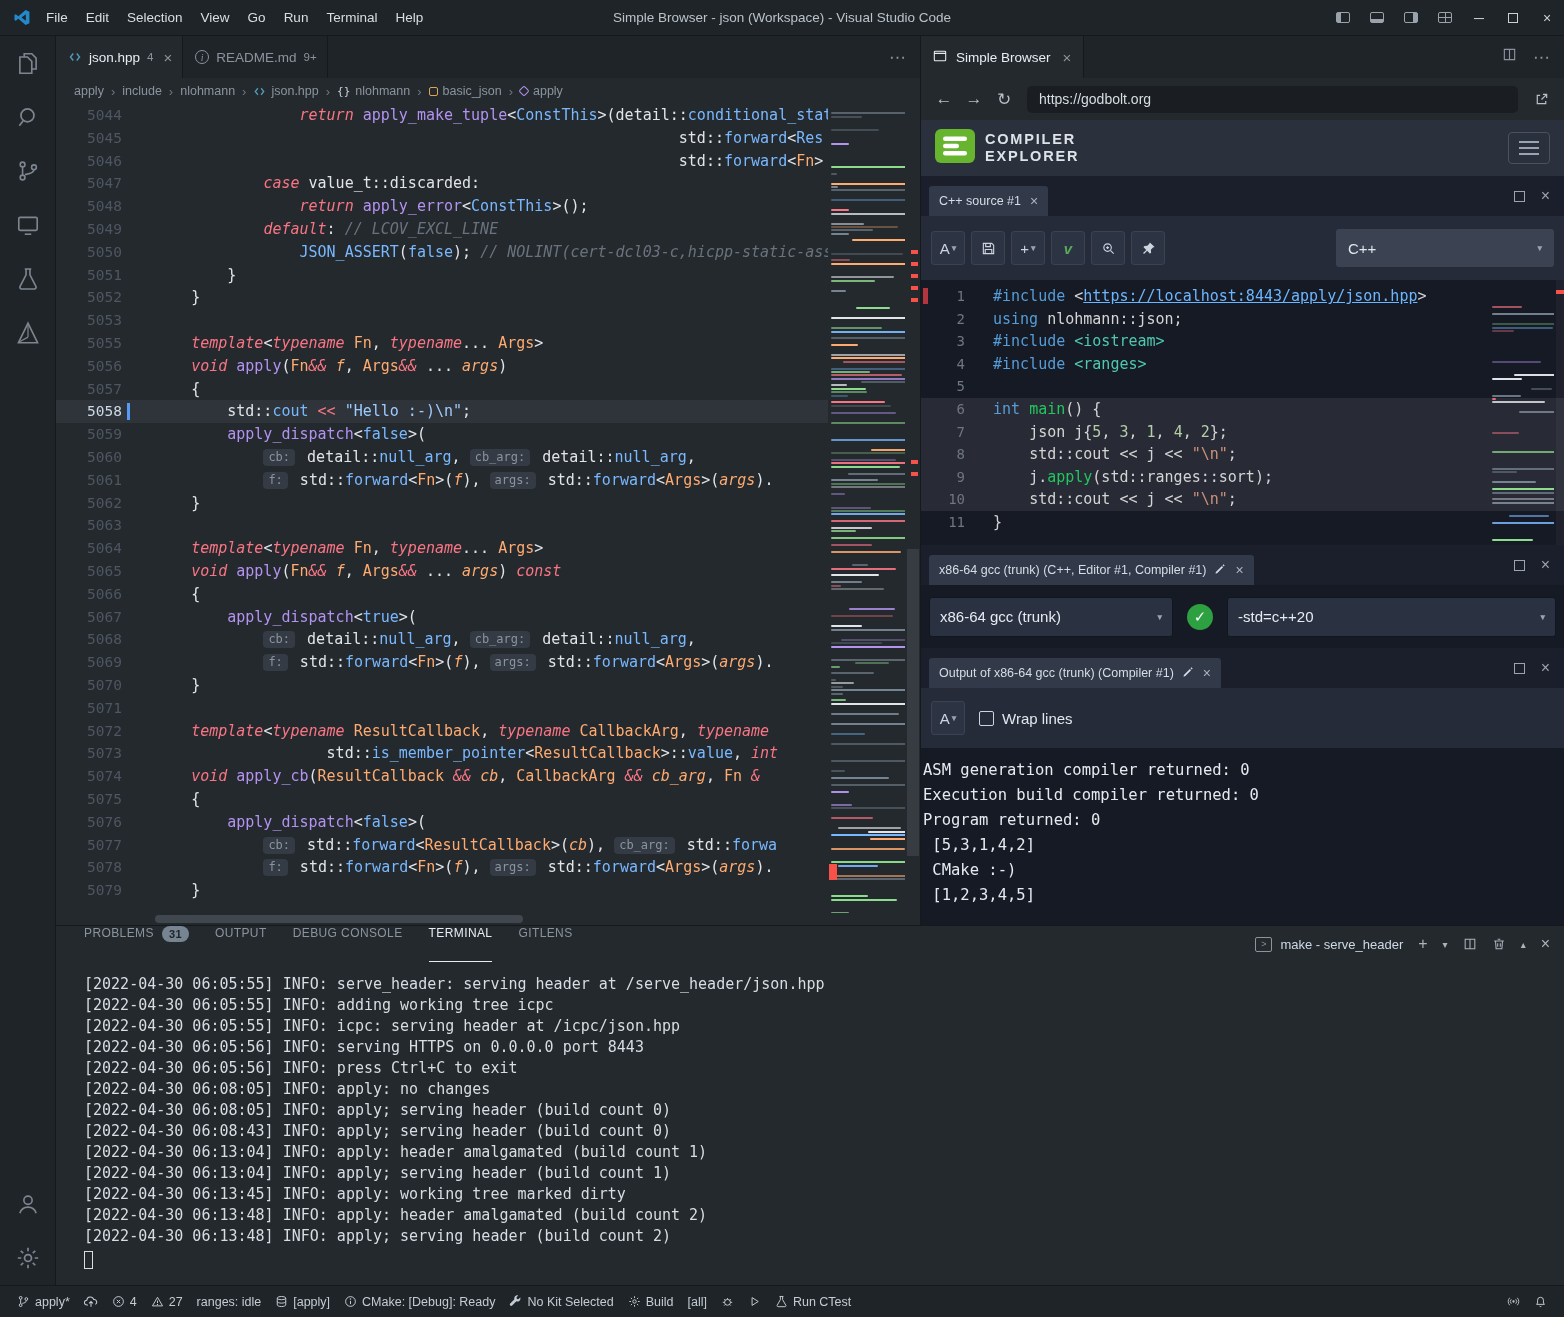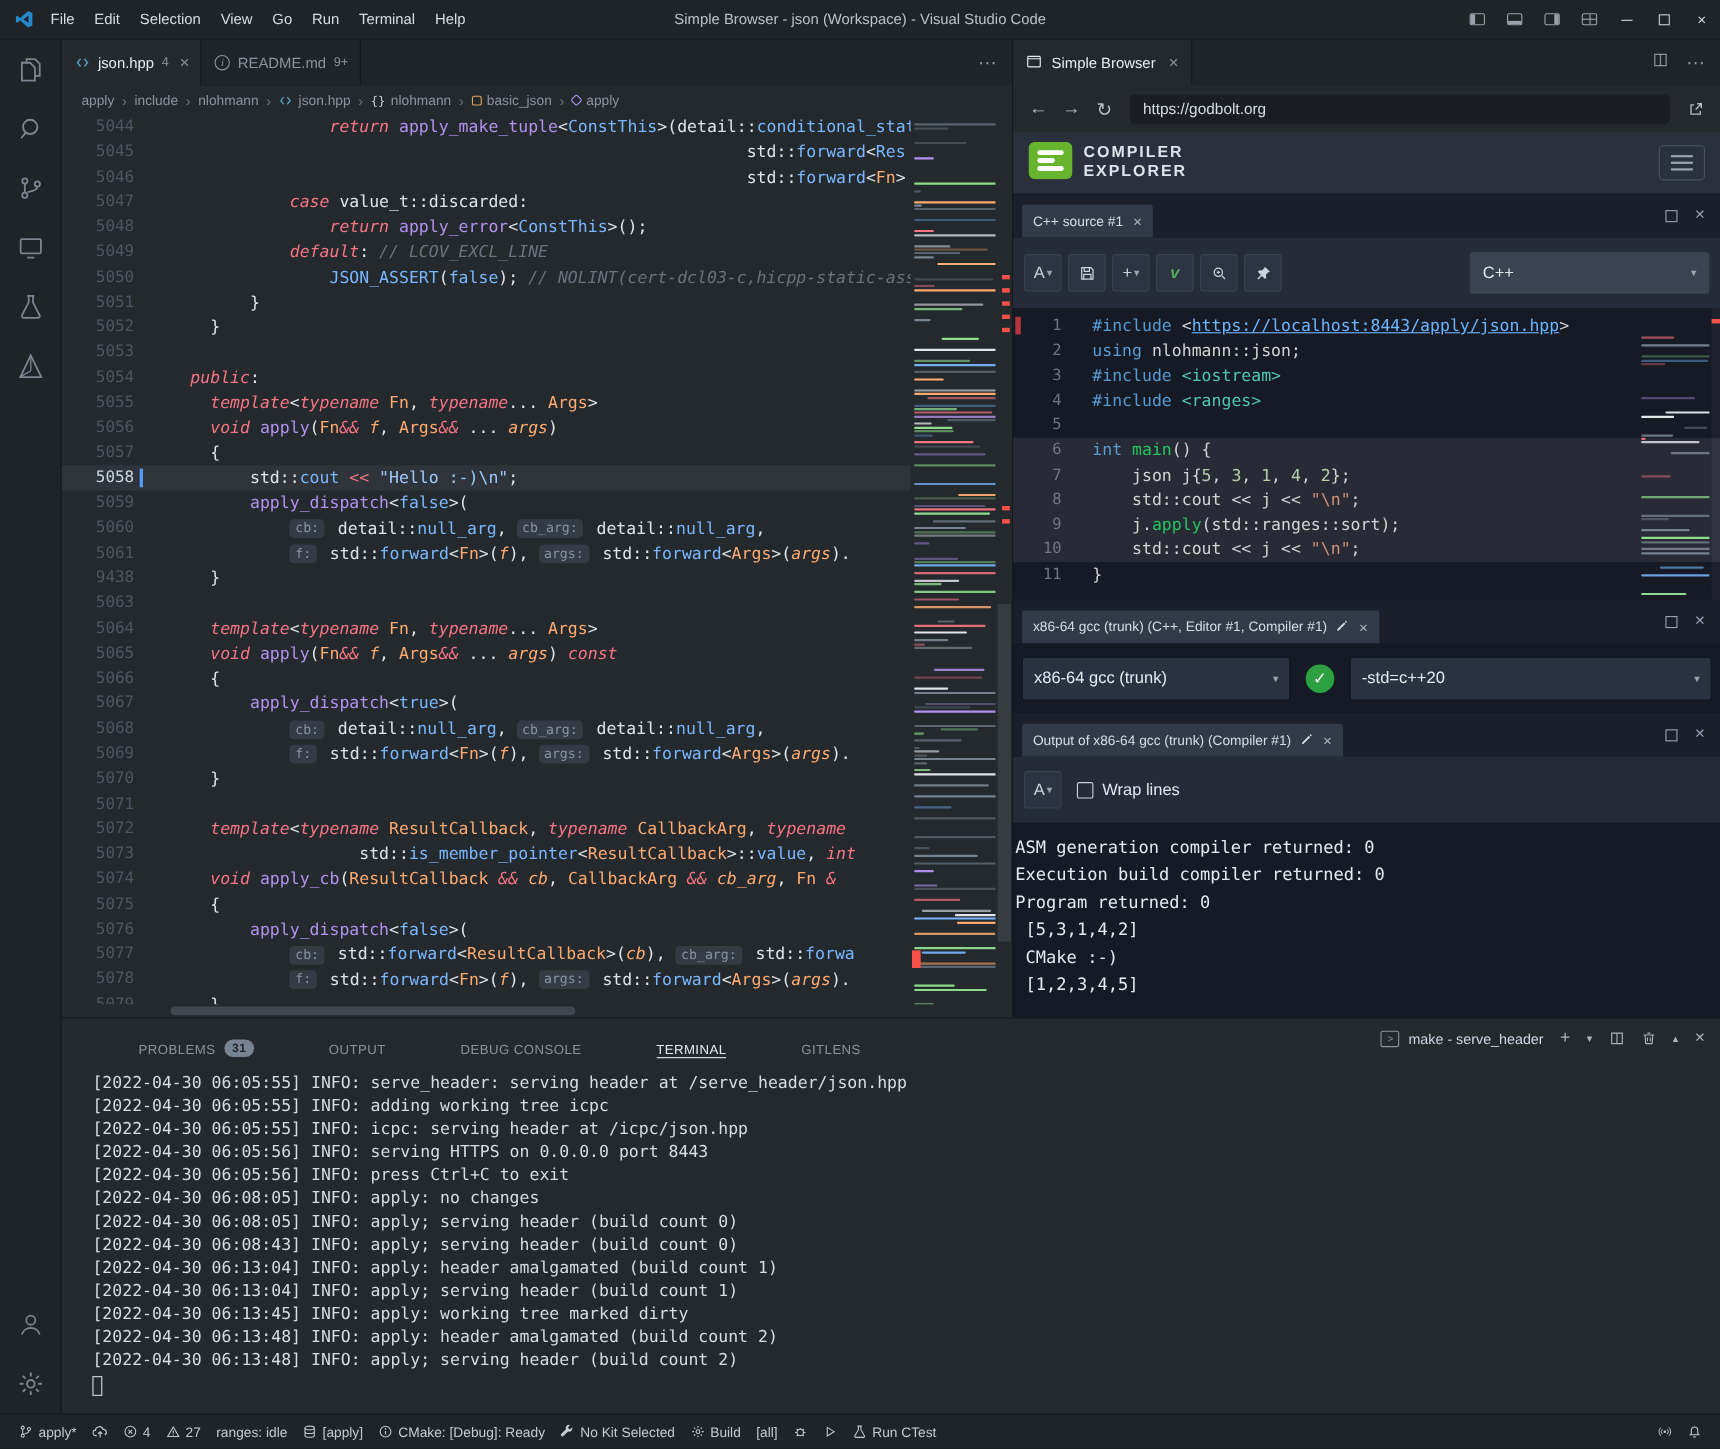--- a/index.html
+++ b/index.html
@@ -121,21 +121,21 @@
   .ce-out-toolbar { height:60px; background:#252b39; display:flex; align-items:center; gap:14px; padding:0 10px; flex:none; }
   .wrap { display:flex; align-items:center; gap:8px; font-size:15px; color:#e2e7ee; }
   .cb { width:15px; height:15px; border:1.6px solid #cdd3df; border-radius:2px; display:inline-block; }
   .ce-output { flex:1; background:#161a25; font-family:"DejaVu Sans Mono",monospace; font-size:15.5px; padding:10px 0 0 2px; overflow:hidden; }
   .out-line { height:25px; line-height:25px; white-space:pre; color:#e6eaef; }
 
   
   #bottom-panel { position:absolute; top:925px; left:56px; width:1508px; height:360px; background:#24292e; border-top:1px solid #15191d; }
   .panel-head { height:36px; display:flex; align-items:center; padding:0 14px 0 28px; }
   #panel-tabs { display:flex; gap:26px; height:100%; }
-  .panel-tab { display:flex; align-items:flex-end; gap:8px; font-size:12px; letter-spacing:0.4px; color:#8b949e; border-bottom:1.5px solid transparent;margin-left:42px; }
+  .panel-tab { display:flex; align-items:flex-start; gap:8px; font-size:12px; letter-spacing:0.4px; color:#8b949e; border-bottom:1.5px solid transparent; }
   .panel-tab.active { color:#e6edf3; border-bottom-color:#e6edf3; }
   .panel-badge { background:#778491; color:#1f2428; border-radius:9px; padding:0 7px; font-size:11px; font-weight:bold; line-height:16px; }
   .panel-actions { margin-left:auto; display:flex; align-items:center; gap:15px; color:#aab4be; }
   .term-session { display:flex; align-items:center; gap:8px; font-size:13px; color:#cdd9e5; }
   .term-ico { width:17px; height:15px; border:1px solid #8b949e; border-radius:2px; font-size:9px; display:flex; align-items:center; justify-content:center; color:#8b949e; }
   .pa-ico { font-size:16px; display:flex; align-items:center; }
   .pa-ico.small { font-size:10px; }
   #terminal { position:absolute; top:36px; bottom:0; left:0; right:0; padding:12px 0 0 28px; font-family:"DejaVu Sans Mono",monospace; font-size:15px; color:#d7dde3; overflow:hidden; }
   .term-line { height:21px; line-height:21px; white-space:pre; }
   .term-cursor { display:inline-block; width:9px; height:18px; border:1px solid #d7dde3; margin-top:4px; }
@@ -313,29 +313,28 @@
           <div class="code-row"><span class="gutter">5044</span><span class="code-text"><span class="tk-t">                </span><span class="tk-k">return</span><span class="tk-t"> </span><span class="tk-f">apply_make_tuple</span><span class="tk-t">&lt;</span><span class="tk-c">ConstThis</span><span class="tk-t">&gt;(detail::</span><span class="tk-c">conditional_static_cast</span></span></div>
           <div class="code-row"><span class="gutter">5045</span><span class="code-text"><span class="tk-t">                                                          </span><span class="tk-t">std::</span><span class="tk-c">forward</span><span class="tk-t">&lt;</span><span class="tk-c">Res</span></span></div>
           <div class="code-row"><span class="gutter">5046</span><span class="code-text"><span class="tk-t">                                                          </span><span class="tk-t">std::</span><span class="tk-c">forward</span><span class="tk-t">&lt;</span><span class="tk-p">Fn</span><span class="tk-t">&gt;</span></span></div>
           <div class="code-row"><span class="gutter">5047</span><span class="code-text"><span class="tk-t">            </span><span class="tk-k">case</span><span class="tk-t"> value_t::discarded:</span></span></div>
           <div class="code-row"><span class="gutter">5048</span><span class="code-text"><span class="tk-t">                </span><span class="tk-k">return</span><span class="tk-t"> </span><span class="tk-f">apply_error</span><span class="tk-t">&lt;</span><span class="tk-c">ConstThis</span><span class="tk-t">&gt;();</span></span></div>
           <div class="code-row"><span class="gutter">5049</span><span class="code-text"><span class="tk-t">            </span><span class="tk-k">default</span><span class="tk-t">: </span><span class="tk-m">// LCOV_EXCL_LINE</span></span></div>
           <div class="code-row"><span class="gutter">5050</span><span class="code-text"><span class="tk-t">                </span><span class="tk-c">JSON_ASSERT</span><span class="tk-t">(</span><span class="tk-c">false</span><span class="tk-t">); </span><span class="tk-m">// NOLINT(cert-dcl03-c,hicpp-static-assert,misc-static-assert)</span></span></div>
           <div class="code-row"><span class="gutter">5051</span><span class="code-text"><span class="tk-t">        </span><span class="tk-t">}</span></span></div>
           <div class="code-row"><span class="gutter">5052</span><span class="code-text"><span class="tk-t">    </span><span class="tk-t">}</span></span></div>
           <div class="code-row"><span class="gutter">5053</span><span class="code-text"></span></div>
-          <div class="code-row"><span class="gutter">5054</span><span class="code-text"><span class="tk-t">  </span><span class="tk-k">public</span><span class="tk-t">:</span></span></div>
           <div class="code-row"><span class="gutter">5055</span><span class="code-text"><span class="tk-t">    </span><span class="tk-k">template</span><span class="tk-t">&lt;</span><span class="tk-k">typename</span><span class="tk-t"> </span><span class="tk-p">Fn</span><span class="tk-t">, </span><span class="tk-k">typename</span><span class="tk-t">... </span><span class="tk-p">Args</span><span class="tk-t">&gt;</span></span></div>
           <div class="code-row"><span class="gutter">5056</span><span class="code-text"><span class="tk-t">    </span><span class="tk-k">void</span><span class="tk-t"> </span><span class="tk-f">apply</span><span class="tk-t">(</span><span class="tk-p">Fn</span><span class="tk-k">&amp;&amp;</span><span class="tk-t"> </span><span class="tk-pi">f</span><span class="tk-t">, </span><span class="tk-p">Args</span><span class="tk-k">&amp;&amp;</span><span class="tk-t"> ... </span><span class="tk-pi">args</span><span class="tk-t">)</span></span></div>
           <div class="code-row"><span class="gutter">5057</span><span class="code-text"><span class="tk-t">    </span><span class="tk-t">{</span></span></div>
           <div class="code-row active"><span class="gutter">5058</span><span class="code-text"><span class="tk-t">        </span><span class="tk-t">std::</span><span class="tk-c">cout</span><span class="tk-t"> </span><span class="tk-k">&lt;&lt;</span><span class="tk-t"> </span><span class="tk-s">"Hello :-)\n"</span><span class="tk-t">;</span></span></div>
           <div class="code-row"><span class="gutter">5059</span><span class="code-text"><span class="tk-t">        </span><span class="tk-f">apply_dispatch</span><span class="tk-t">&lt;</span><span class="tk-c">false</span><span class="tk-t">&gt;(</span></span></div>
           <div class="code-row"><span class="gutter">5060</span><span class="code-text"><span class="tk-t">            </span><span class="tk-inlay">cb:</span><span class="tk-t"> detail::</span><span class="tk-c">null_arg</span><span class="tk-t">, </span><span class="tk-inlay">cb_arg:</span><span class="tk-t"> detail::</span><span class="tk-c">null_arg</span><span class="tk-t">,</span></span></div>
           <div class="code-row"><span class="gutter">5061</span><span class="code-text"><span class="tk-t">            </span><span class="tk-inlay">f:</span><span class="tk-t"> std::</span><span class="tk-c">forward</span><span class="tk-t">&lt;</span><span class="tk-p">Fn</span><span class="tk-t">&gt;(</span><span class="tk-pi">f</span><span class="tk-t">), </span><span class="tk-inlay">args:</span><span class="tk-t"> std::</span><span class="tk-c">forward</span><span class="tk-t">&lt;</span><span class="tk-p">Args</span><span class="tk-t">&gt;(</span><span class="tk-pi">args</span><span class="tk-t">).</span></span></div>
-          <div class="code-row"><span class="gutter">9438</span><span class="code-text"><span class="tk-t">    </span><span class="tk-t">}</span></span></div>
+          <div class="code-row"><span class="gutter">5062</span><span class="code-text"><span class="tk-t">    </span><span class="tk-t">}</span></span></div>
           <div class="code-row"><span class="gutter">5063</span><span class="code-text"></span></div>
           <div class="code-row"><span class="gutter">5064</span><span class="code-text"><span class="tk-t">    </span><span class="tk-k">template</span><span class="tk-t">&lt;</span><span class="tk-k">typename</span><span class="tk-t"> </span><span class="tk-p">Fn</span><span class="tk-t">, </span><span class="tk-k">typename</span><span class="tk-t">... </span><span class="tk-p">Args</span><span class="tk-t">&gt;</span></span></div>
           <div class="code-row"><span class="gutter">5065</span><span class="code-text"><span class="tk-t">    </span><span class="tk-k">void</span><span class="tk-t"> </span><span class="tk-f">apply</span><span class="tk-t">(</span><span class="tk-p">Fn</span><span class="tk-k">&amp;&amp;</span><span class="tk-t"> </span><span class="tk-pi">f</span><span class="tk-t">, </span><span class="tk-p">Args</span><span class="tk-k">&amp;&amp;</span><span class="tk-t"> ... </span><span class="tk-pi">args</span><span class="tk-t">) </span><span class="tk-k">const</span></span></div>
           <div class="code-row"><span class="gutter">5066</span><span class="code-text"><span class="tk-t">    </span><span class="tk-t">{</span></span></div>
           <div class="code-row"><span class="gutter">5067</span><span class="code-text"><span class="tk-t">        </span><span class="tk-f">apply_dispatch</span><span class="tk-t">&lt;</span><span class="tk-c">true</span><span class="tk-t">&gt;(</span></span></div>
           <div class="code-row"><span class="gutter">5068</span><span class="code-text"><span class="tk-t">            </span><span class="tk-inlay">cb:</span><span class="tk-t"> detail::</span><span class="tk-c">null_arg</span><span class="tk-t">, </span><span class="tk-inlay">cb_arg:</span><span class="tk-t"> detail::</span><span class="tk-c">null_arg</span><span class="tk-t">,</span></span></div>
           <div class="code-row"><span class="gutter">5069</span><span class="code-text"><span class="tk-t">            </span><span class="tk-inlay">f:</span><span class="tk-t"> std::</span><span class="tk-c">forward</span><span class="tk-t">&lt;</span><span class="tk-p">Fn</span><span class="tk-t">&gt;(</span><span class="tk-pi">f</span><span class="tk-t">), </span><span class="tk-inlay">args:</span><span class="tk-t"> std::</span><span class="tk-c">forward</span><span class="tk-t">&lt;</span><span class="tk-p">Args</span><span class="tk-t">&gt;(</span><span class="tk-pi">args</span><span class="tk-t">).</span></span></div>
           <div class="code-row"><span class="gutter">5070</span><span class="code-text"><span class="tk-t">    </span><span class="tk-t">}</span></span></div>
           <div class="code-row"><span class="gutter">5071</span><span class="code-text"></span></div>
           <div class="code-row"><span class="gutter">5072</span><span class="code-text"><span class="tk-t">    </span><span class="tk-k">template</span><span class="tk-t">&lt;</span><span class="tk-k">typename</span><span class="tk-t"> </span><span class="tk-p">ResultCallback</span><span class="tk-t">, </span><span class="tk-k">typename</span><span class="tk-t"> </span><span class="tk-p">CallbackArg</span><span class="tk-t">, </span><span class="tk-k">typename</span></span></div>

